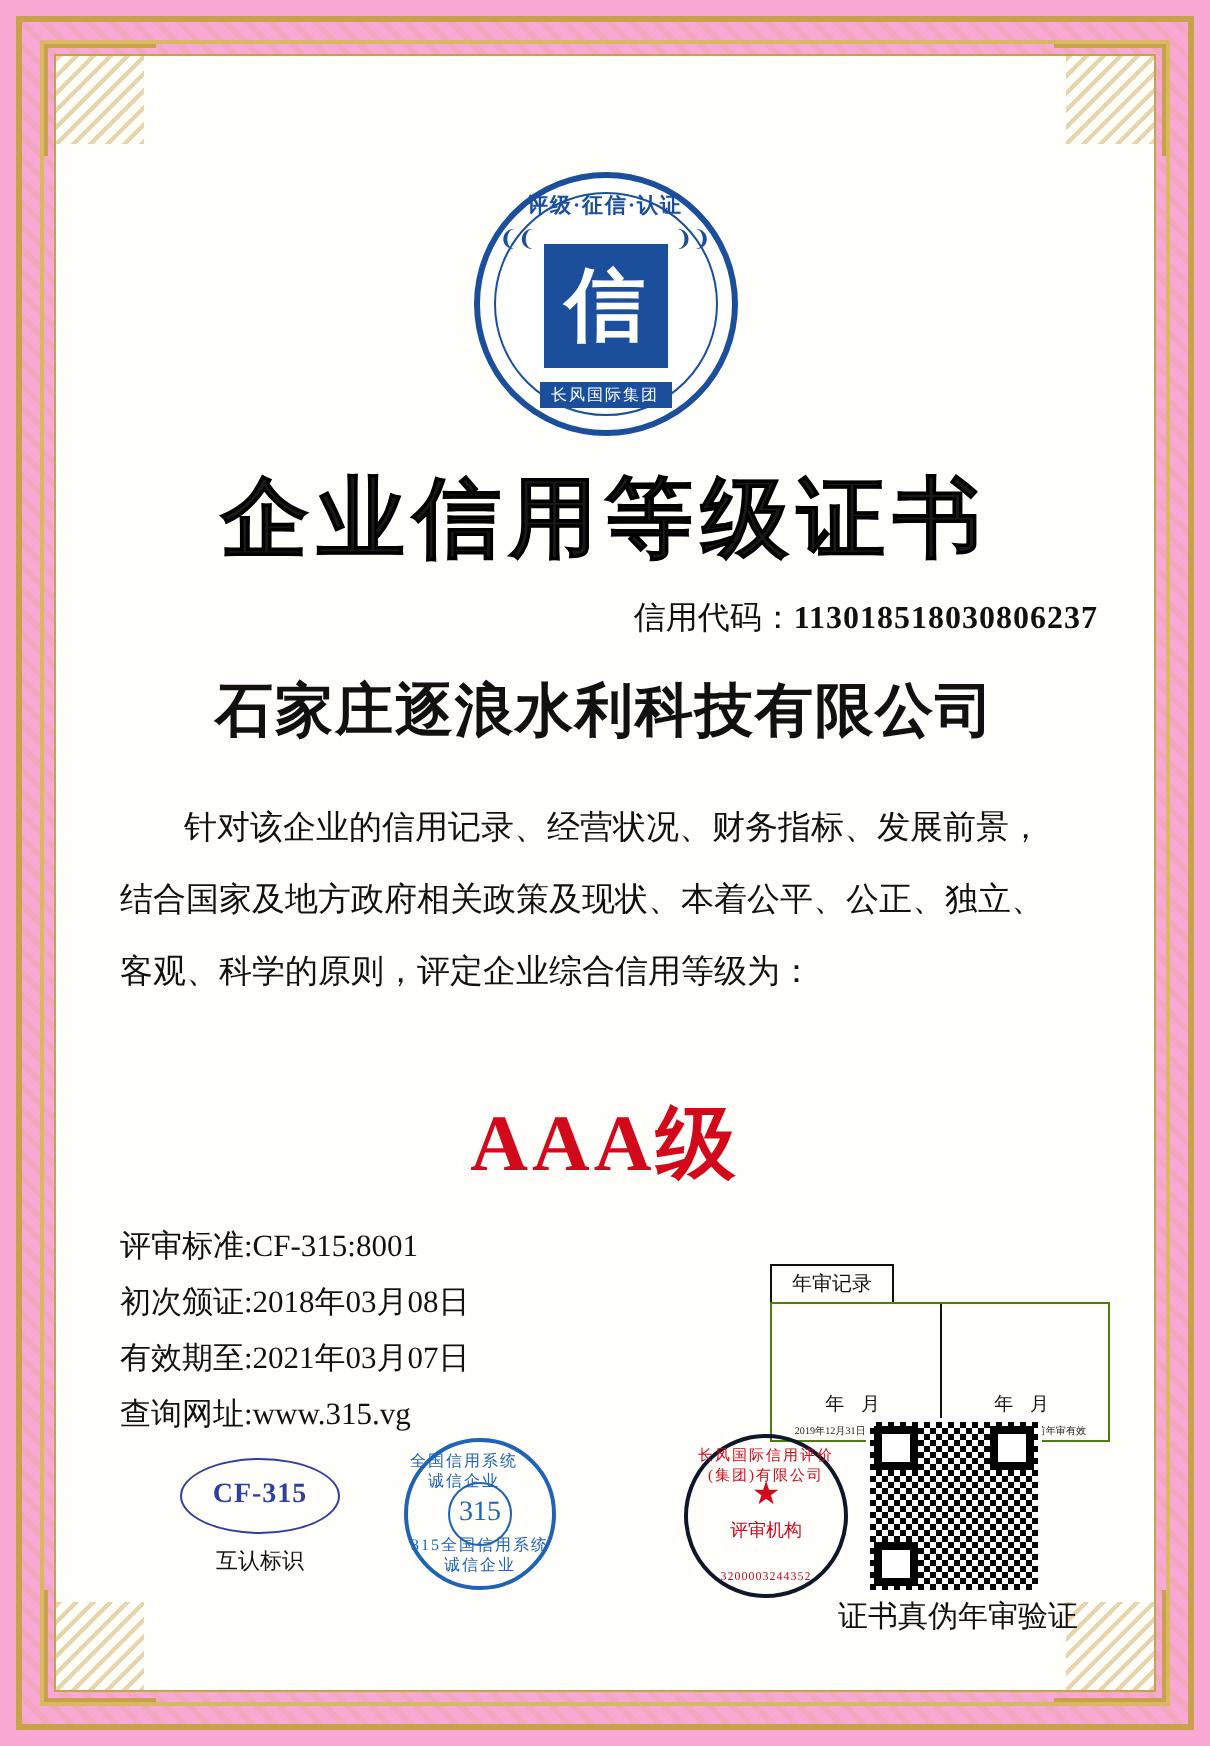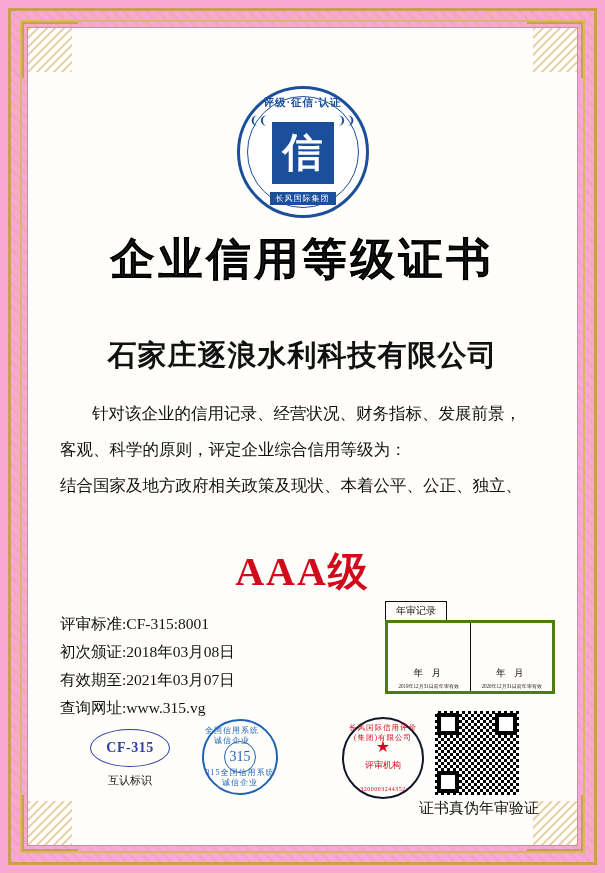--- a/index.html
+++ b/index.html
@@ -145,30 +145,30 @@
 
   
   .details{
     position:absolute;left:26px;top:576px;
     font-size:15.5px;line-height:28px;color:#111;
   }
   .details div{white-space:nowrap;}
 
   
   .review-box{
-    position:absolute;right:16px;top:566px;
+    position:absolute;right:16px;top:598px;
     width:170px;
   }
   .review-title{
     font-size:10px;color:#111;border:1px solid #111;border-bottom:none;
     padding:2px 4px;display:inline-block;width:62px;box-sizing:border-box;
     text-align:center;
   }
   .review-grid{
-    display:flex;border:3px solid #4d7c0f;height:68px;
+    display:flex;border:1px solid #4d7c0f;height:68px;
   }
   .review-cell{
     flex:1;position:relative;
   }
   .review-cell + .review-cell{border-left:1px solid #111;}
   .review-cell .ym{
     position:absolute;bottom:11px;left:0;right:0;text-align:center;
     font-size:9.5px;color:#111;letter-spacing:3px;
   }
   .review-cell .fine{
@@ -268,27 +268,30 @@
         <div class="wheat r">❩❩</div>
         <div class="logo-char">信</div>
         <div class="logo-bottom">
           <span>长风国际集团</span>
         </div>
       </div>
     </div>
 
     <div class="title">企业信用等级证书</div>
 
+    <div class="credit-code">
+      <span>信用代码：</span><b>113018518030806237</b>
+    </div>
 
     <div class="company">石家庄逐浪水利科技有限公司</div>
 
     <div class="body-text">
       <p class="indent">针对该企业的信用记录、经营状况、财务指标、发展前景，</p>
+      <p>结合国家及地方政府相关政策及现状、本着公平、公正、独立、</p>
       <p>客观、科学的原则，评定企业综合信用等级为：</p>
-      <p>结合国家及地方政府相关政策及现状、本着公平、公正、独立、</p>
     </div>
 
     <div class="grade">AAA级</div>
 
     <div class="details">
       <div>评审标准:CF-315:8001</div>
       <div>初次颁证:2018年03月08日</div>
       <div>有效期至:2021年03月07日</div>
       <div>查询网址:www.315.vg</div>
     </div>

